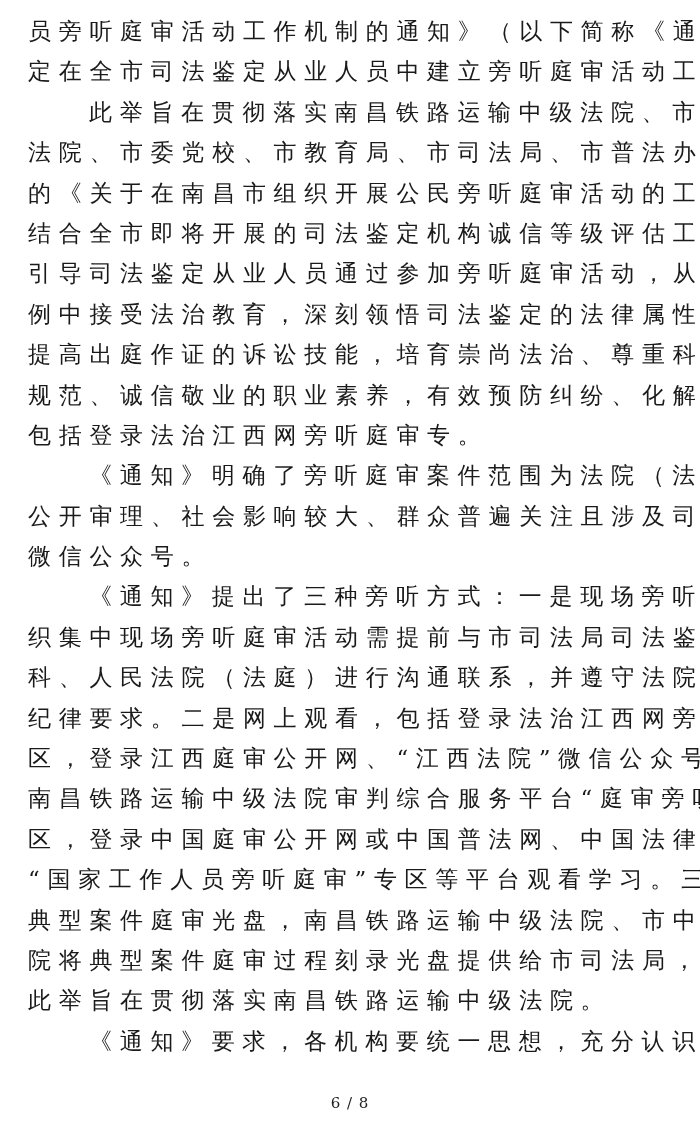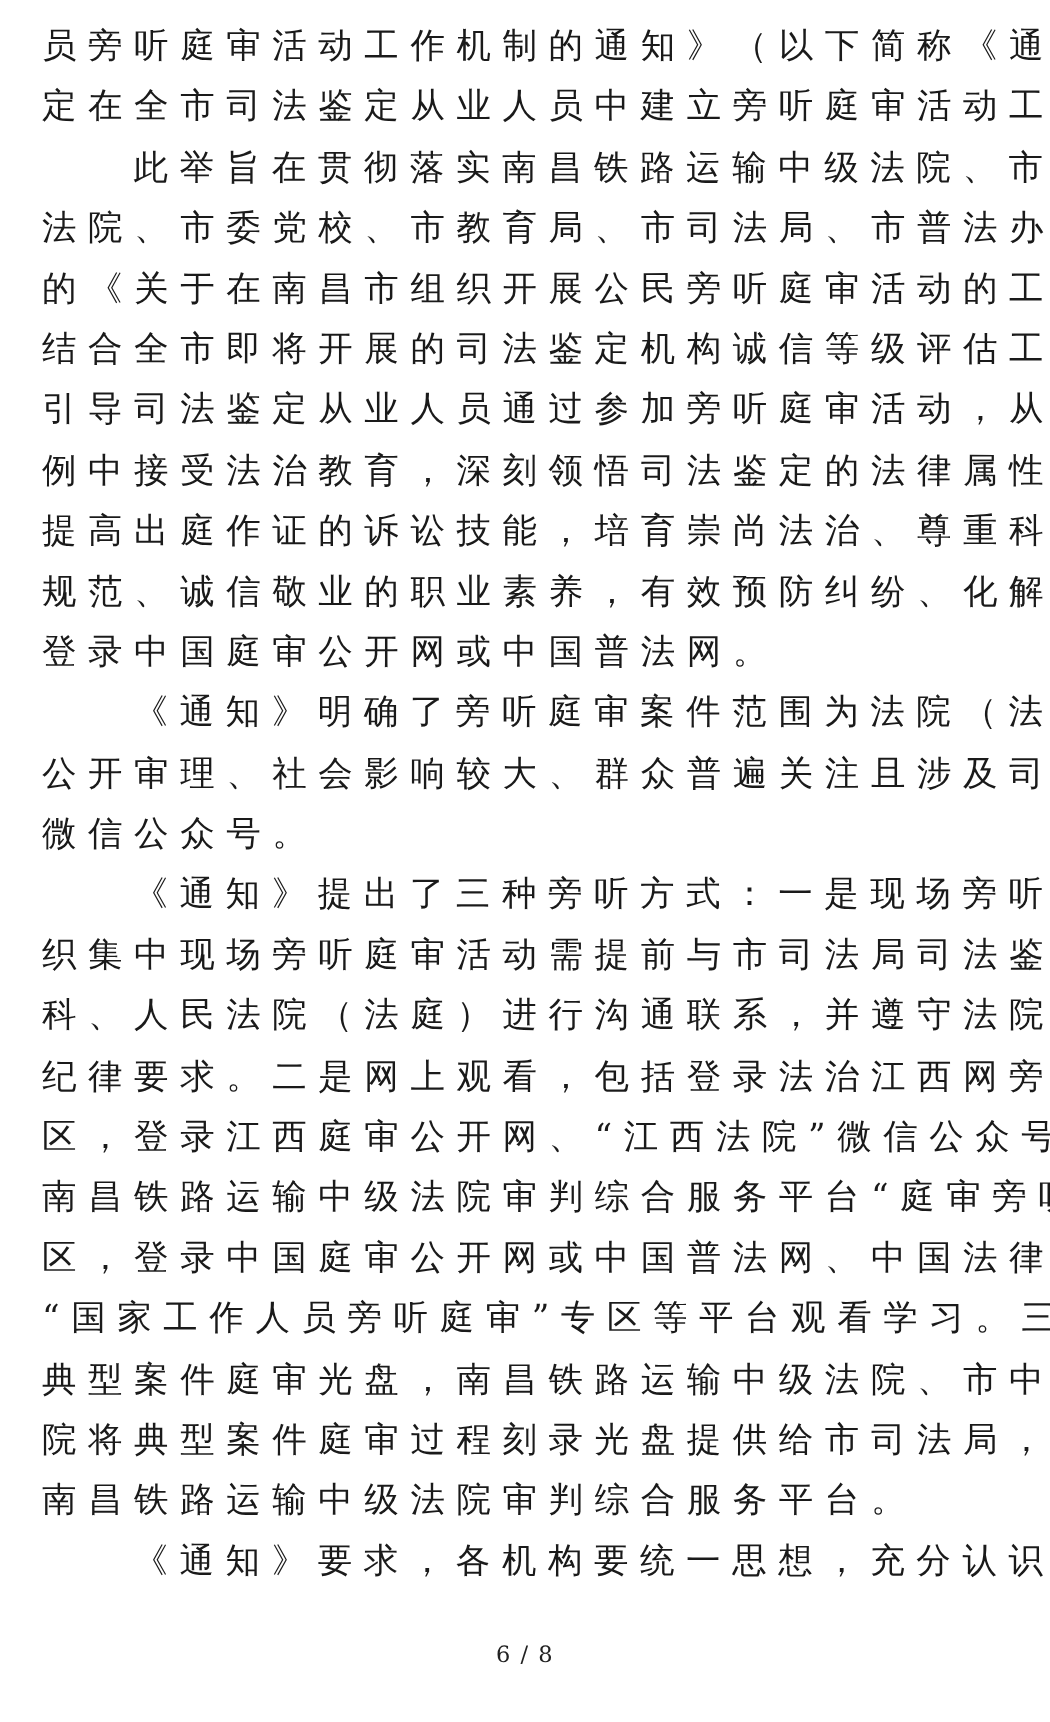--- a/index.html
+++ b/index.html
@@ -42,41 +42,41 @@
 
     <div>
       <span class="line indent">此举旨在贯彻落实南昌铁路运输中级法院、市中级人民</span>
       <span class="line">法院、市委党校、市教育局、市司法局、市普法办联合下发</span>
       <span class="line">的《关于在南昌市组织开展公民旁听庭审活动的工作方案》，</span>
       <span class="line">结合全市即将开展的司法鉴定机构诚信等级评估工作，组织</span>
       <span class="line">引导司法鉴定从业人员通过参加旁听庭审活动，从鲜活的案</span>
       <span class="line">例中接受法治教育，深刻领悟司法鉴定的法律属性，进一步</span>
       <span class="line">提高出庭作证的诉讼技能，培育崇尚法治、尊重科学、严谨</span>
       <span class="line">规范、诚信敬业的职业素养，有效预防纠纷、化解矛盾，推</span>
-      <span class="line">登录中国庭审公开网或中国普法网。</span>
+      <span class="line">包括登录法治江西网旁听庭审专。</span>
     </div>
 
     <div>
       <span class="line indent">《通知》明确了旁听庭审案件范围为法院（法庭）依法</span>
       <span class="line">公开审理、社会影响较大、群众普遍关注且涉及司法鉴定方</span>
       <span class="line">微信公众号。</span>
     </div>
 
     <div>
       <span class="line indent">《通知》提出了三种旁听方式：一是现场旁听，要求组</span>
       <span class="line">织集中现场旁听庭审活动需提前与市司法局司法鉴定工作</span>
       <span class="line">科、人民法院（法庭）进行沟通联系，并遵守法院庭审工作</span>
       <span class="line">纪律要求。二是网上观看，包括登录法治江西网旁听庭审专</span>
       <span class="line">区，登录江西庭审公开网、“江西法院”微信公众号，登录</span>
       <span class="line">南昌铁路运输中级法院审判综合服务平台“庭审旁听”专</span>
       <span class="line">区，登录中国庭审公开网或中国普法网、中国法律服务网</span>
       <span class="line">“国家工作人员旁听庭审”专区等平台观看学习。三是观看</span>
       <span class="line">典型案件庭审光盘，南昌铁路运输中级法院、市中级人民法</span>
       <span class="line">院将典型案件庭审过程刻录光盘提供给市司法局，由市司法</span>
-      <span class="line">南昌铁路运输中级法院审判综合服务平台。</span>
+      <span class="line">此举旨在贯彻落实南昌铁路运输中级法院。</span>
     </div>
 
     <div>
       <span class="line indent">《通知》要求，各机构要统一思想，充分认识开展旁听</span>
     </div>
   </div>
 
   <div class="page-number">6 / 8</div>
 </div>
 

